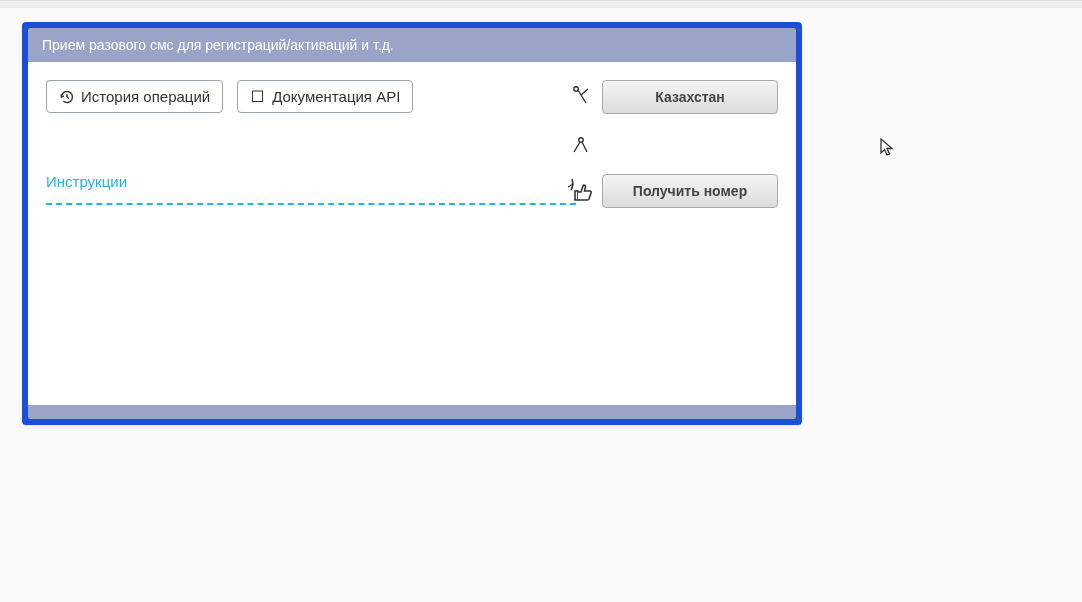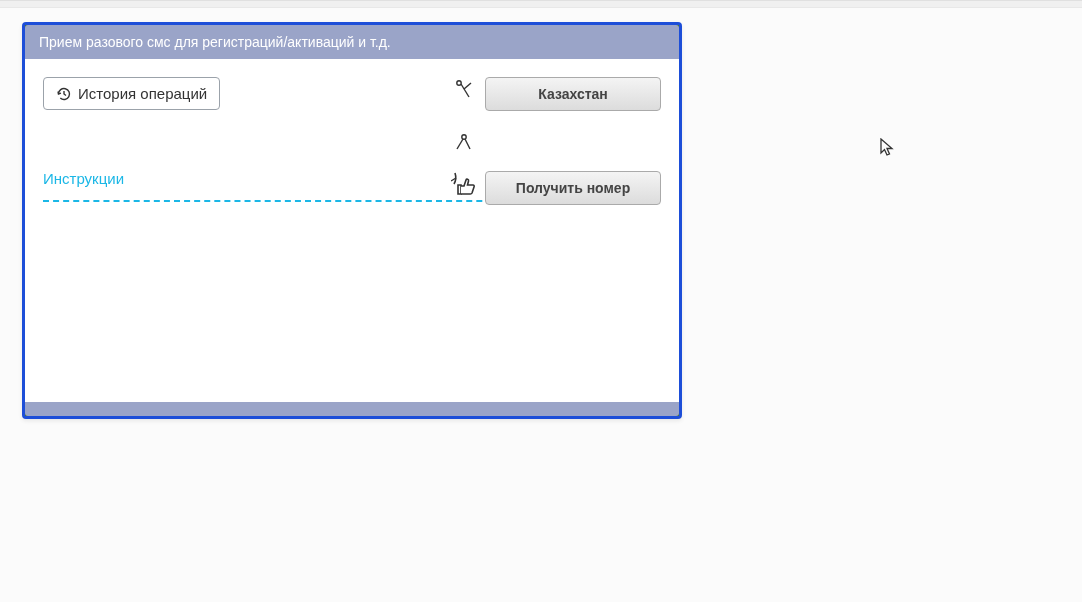--- a/index.html
+++ b/index.html
@@ -16,23 +16,23 @@
       position: relative;
     }
     .top-strip {
       height: 8px;
       background: #f0f0f0;
       border-top: 1px solid #e0e0e0;
       border-bottom: 1px solid #e8e8e8;
     }
     .panel {
       margin: 14px 0 0 22px;
-      width: 660px;
+      width: 780px;
       background: #4d7c0f;
-      border: 3px solid #1d4ed8;
+      border: 6px solid #1d4ed8;
       border-radius: 4px;
       box-shadow: 0 2px 4px rgba(0,0,0,0.08);
     }
     .panel-header {
       background: #9aa4c8;
       color: #fff;
       padding: 9px 14px;
       font-size: 14px;
       border-radius: 3px 3px 0 0;
     }
@@ -88,20 +88,21 @@
     .right-col {
       position: absolute;
       top: 18px;
       right: 18px;
       display: flex;
       flex-direction: column;
       gap: 16px;
     }
     .step-row {
       display: flex;
+      align-items: center;
       gap: 6px;
     }
     .step-icon {
       width: 28px;
       height: 28px;
       display: flex;
       align-items: center;
       justify-content: center;
       flex-shrink: 0;
     }
@@ -146,20 +147,28 @@
       <button class="outline-btn">
         <span class="icon-history">
           <svg viewBox="0 0 16 16" width="16" height="16" fill="none" stroke="#333" stroke-width="1.4">
             <path d="M2.5 8a5.5 5.5 0 1 1 1.8 4.1"></path>
             <path d="M2 5.5 L2.5 8 L5 7.2"></path>
             <path d="M8 5 L8 8 L10 9.5"></path>
           </svg>
         </span>
         <span>История операций</span>
       </button>
+      <button class="outline-btn">
+        <span class="icon-book">
+          <svg viewBox="0 0 16 16" width="16" height="16" fill="#333">
+            <path d="M2 2.5 C2 2 2.5 1.5 3.5 1.5 L13 1.5 L13 13 L3.5 13 C2.5 13 2 13.5 2 14 L2 2.5 Z M3.5 12 L12 12 L12 2.5 L3.5 2.5 C3 2.5 3 3 3 3 L3 12.1 C3.15 12.05 3.3 12 3.5 12 Z"></path>
+          </svg>
+        </span>
+        <span>Документация API</span>
+      </button>
     </div>
 
     <div class="instructions-section">
       <a class="instructions-link">Инструкции</a>
       <hr class="dashed-line">
     </div>
 
     <div class="right-col">
       <div class="step-row">
         <span class="step-icon">

